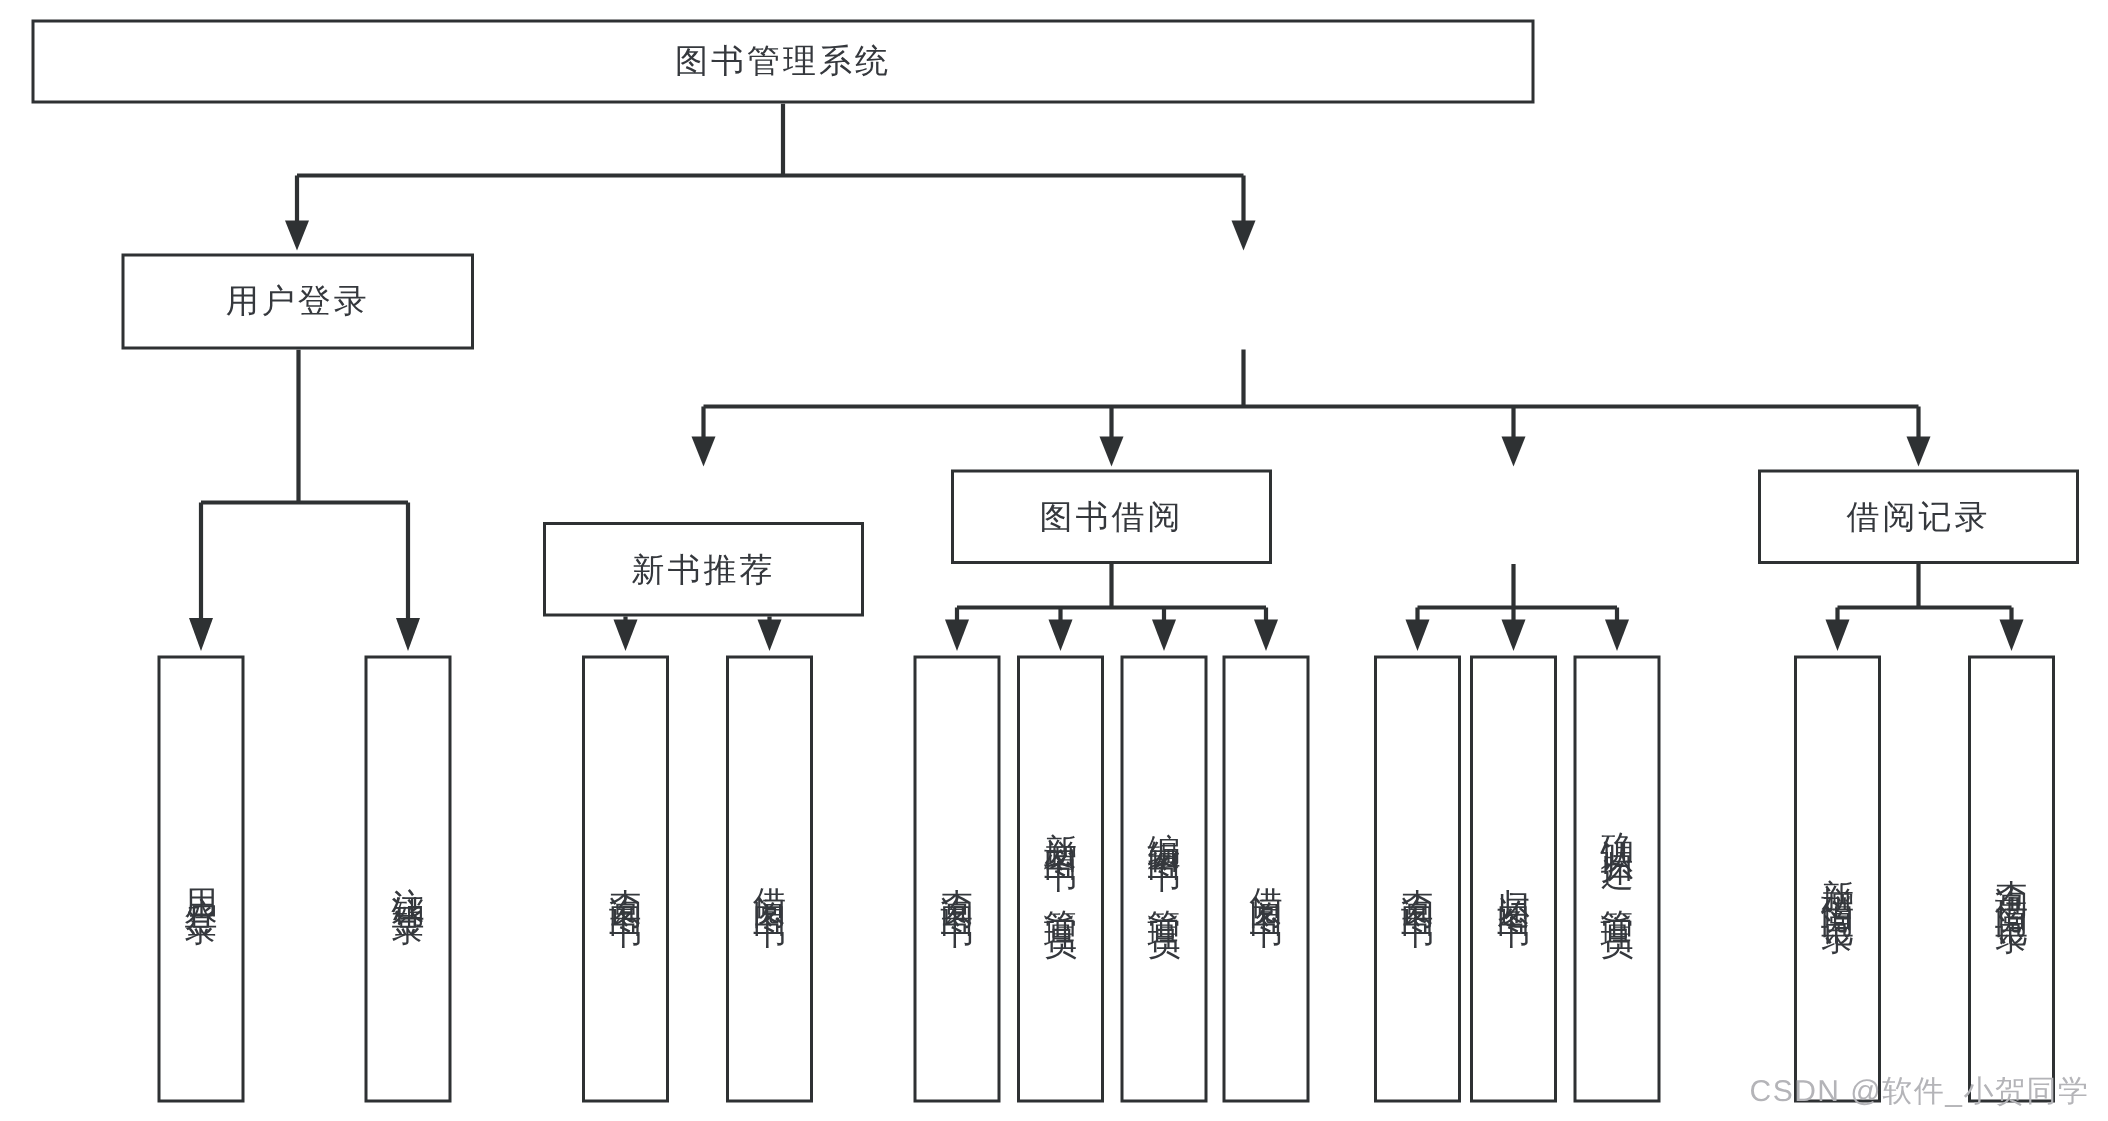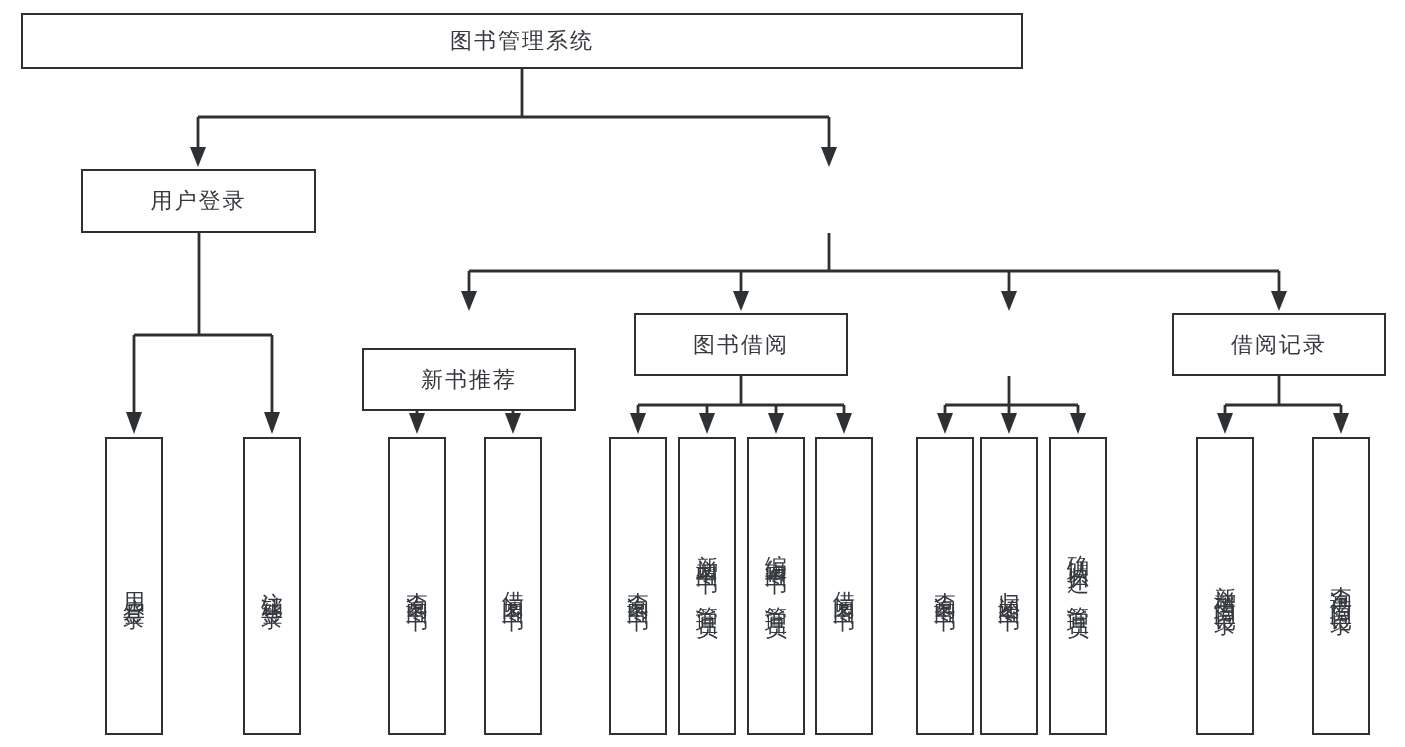--- a/index.html
+++ b/index.html
@@ -159,14 +159,15 @@
   <div class="node" style="left:1049px;top:437px;width:58px;height:298px;">
     <span class="vtext">确认归还<span class="rot">（</span>管理员<span class="rot">）</span></span>
   </div>
   <div class="node" style="left:1196px;top:437px;width:58px;height:298px;">
     <span class="vtext">新增借阅记录</span>
   </div>
   <div class="node" style="left:1312px;top:437px;width:58px;height:298px;">
     <span class="vtext">查询借阅记录</span>
   </div>
 
+  <div class="watermark">CSDN @软件_小贺同学</div>
 
 </div>
 
 </body></html>

